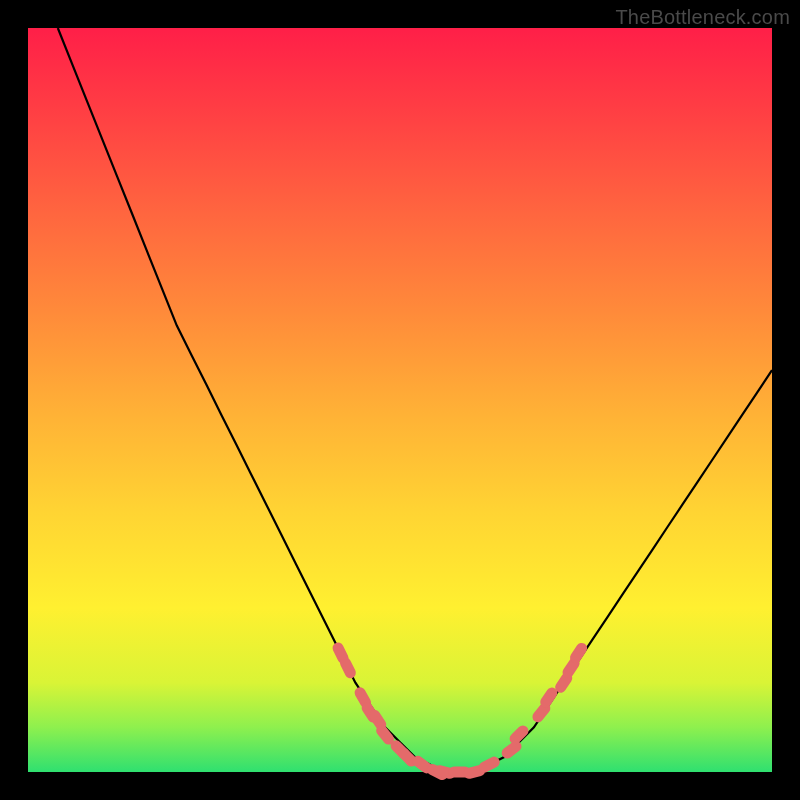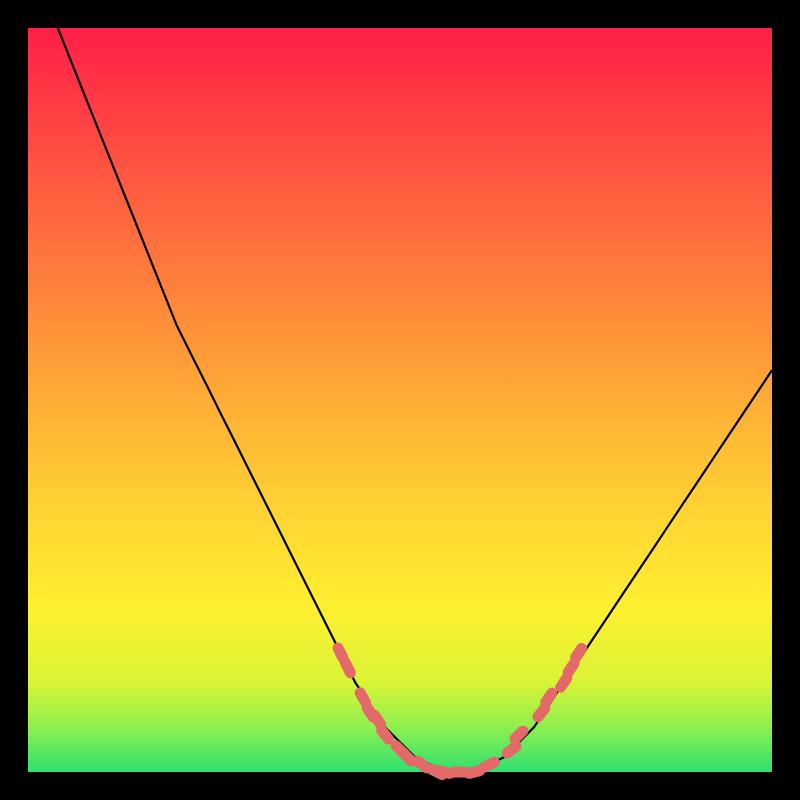--- a/index.html
+++ b/index.html
@@ -56,20 +56,21 @@
     left: 0;
     width: 744px;
     height: 744px;
     overflow: visible;
   }
 </style>
 </head>
 <body>
 
 <div class="frame">
+  <div class="watermark">TheBottleneck.com</div>
 
   <div class="plot-area">
     <svg class="curve" viewBox="0 0 744 744" preserveAspectRatio="none">
       <path fill="none" stroke-width="2.2" id="curve-path" d="M29.8 0.0 L44.6 37.2 L59.5 74.4 L74.4 111.6 L89.3 148.8 L104.2 186.0 L119.0 223.2 L133.9 260.4 L148.8 297.6 L163.7 327.4 L178.6 357.1 L193.4 386.9 L208.3 416.6 L223.2 446.4 L238.1 476.2 L253.0 505.9 L267.8 535.7 L282.7 565.4 L297.6 595.2 L312.5 625.0 L327.4 654.7 L342.2 677.0 L357.1 699.4 L372.0 714.2 L386.9 729.1 L401.8 736.6 L416.6 744.0 L431.5 744.0 L446.4 744.0 L461.3 736.6 L476.2 729.1 L491.0 714.2 L505.9 699.4 L520.8 677.0 L535.7 654.7 L550.6 632.4 L565.4 610.1 L580.3 587.8 L595.2 565.4 L610.1 543.1 L625.0 520.8 L639.8 498.5 L654.7 476.2 L669.6 453.8 L684.5 431.5 L699.4 409.2 L714.2 386.9 L729.1 364.6 L744.0 342.2" stroke="#000000"></path>
       <g id="markers">
           <rect x="301.5" y="619.5" width="22" height="11" rx="5.5" ry="5.5" fill="#e46a6a" stroke="#d85757" stroke-width="0" transform="rotate(63.4 312.5 625.0)"></rect>
           <rect x="308.9" y="634.3" width="22" height="11" rx="5.5" ry="5.5" fill="#e46a6a" stroke="#d85757" stroke-width="0" transform="rotate(63.4 319.9 639.8)"></rect>
           <rect x="323.8" y="664.1" width="22" height="11" rx="5.5" ry="5.5" fill="#e46a6a" stroke="#d85757" stroke-width="0" transform="rotate(60.3 334.8 669.6)"></rect>
           <rect x="331.2" y="679.0" width="22" height="11" rx="5.5" ry="5.5" fill="#e46a6a" stroke="#d85757" stroke-width="0" transform="rotate(56.3 342.2 684.5)"></rect>
           <rect x="338.7" y="686.4" width="22" height="11" rx="5.5" ry="5.5" fill="#e46a6a" stroke="#d85757" stroke-width="0" transform="rotate(56.3 349.7 691.9)"></rect>

